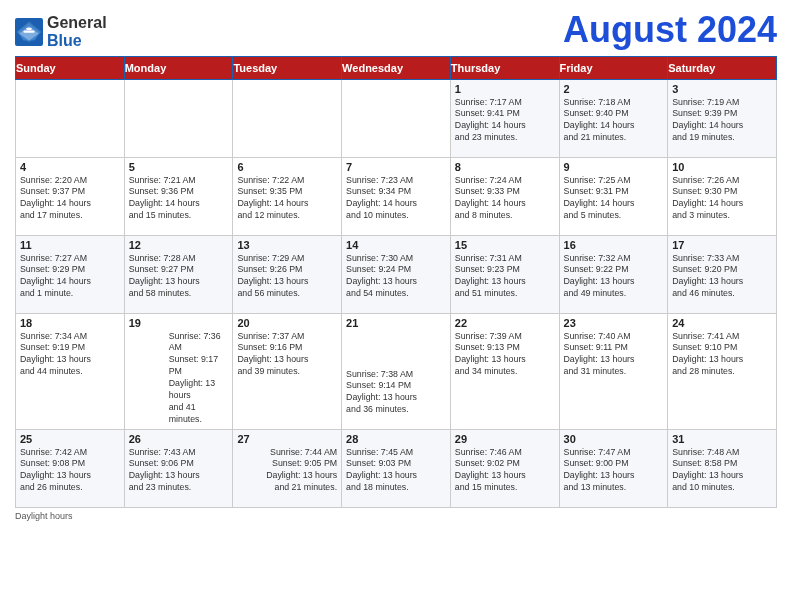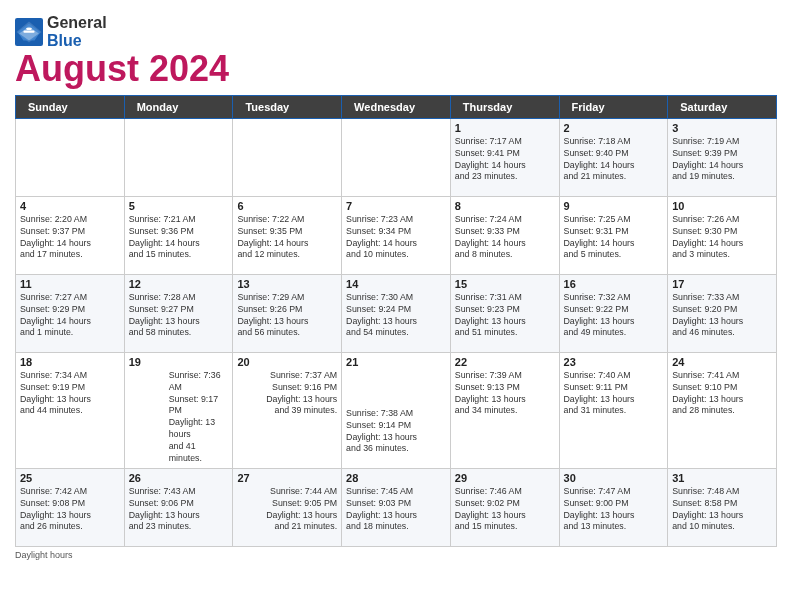--- a/index.html
+++ b/index.html
@@ -13,21 +13,20 @@
     .page {
       width: 792px;
       height: 612px;
       padding: 10px 15px 10px 15px;
     }
     .header {
       display: flex;
       justify-content: space-between;
       align-items: flex-start;
       margin-bottom: 6px;
-      flex-direction: column;
     }
     .logo {
       display: flex;
       align-items: center;
       margin-top: 4px;
     }
     .logo-text {
       display: flex;
       flex-direction: column;
       line-height: 1.1;
@@ -46,37 +45,37 @@
       width: 28px;
       height: 28px;
       margin-right: 4px;
     }
     .title-block {
       text-align: right;
     }
     .month-title {
       font-size: 36px;
       font-weight: bold;
-      color: #be185d;
+      color: #1d4ed8;
       line-height: 1.1;
     }
     .location-title {
       font-size: 15px;
       font-weight: bold;
       color: #333;
     }
     .calendar-table {
       width: 100%;
       border-collapse: collapse;
       font-size: 9.5px;
     }
     .calendar-table thead tr th {
-      background-color: #404040;
+      background-color: #b91c1c;
       color: #fff;
-      padding: 5px 12px;
+      padding: 5px 0;
       text-align: left;
       font-size: 11px;
       font-weight: bold;
       border: 1px solid #1a5fb0;
     }
     .calendar-table tbody tr td {
       border: 1px solid #ccc;
       vertical-align: top;
       padding: 3px 4px;
       width: calc(100% / 7);
@@ -286,21 +285,21 @@
           </td>
           <td>
             <div class="day-number">19</div>
             <div class="day-info" style="white-space: pre-line; margin-left: 40px;">Sunrise: 7:36 AM
 Sunset: 9:17 PM
 Daylight: 13 hours
 and 41 minutes.</div>
           </td>
           <td>
             <div class="day-number">20</div>
-            <div class="day-info" style="white-space: pre-line; text-align: right;">Sunrise: 7:37 AM
+            <div class="day-info" style="white-space: pre-line;">Sunrise: 7:37 AM
 Sunset: 9:16 PM
 Daylight: 13 hours
 and 39 minutes.</div>
           </td>
           <td>
             <div class="day-number">21</div>
             <div class="day-info" style="white-space: pre-line; margin-top: 40px;">Sunrise: 7:38 AM
 Sunset: 9:14 PM
 Daylight: 13 hours
 and 36 minutes.</div>

